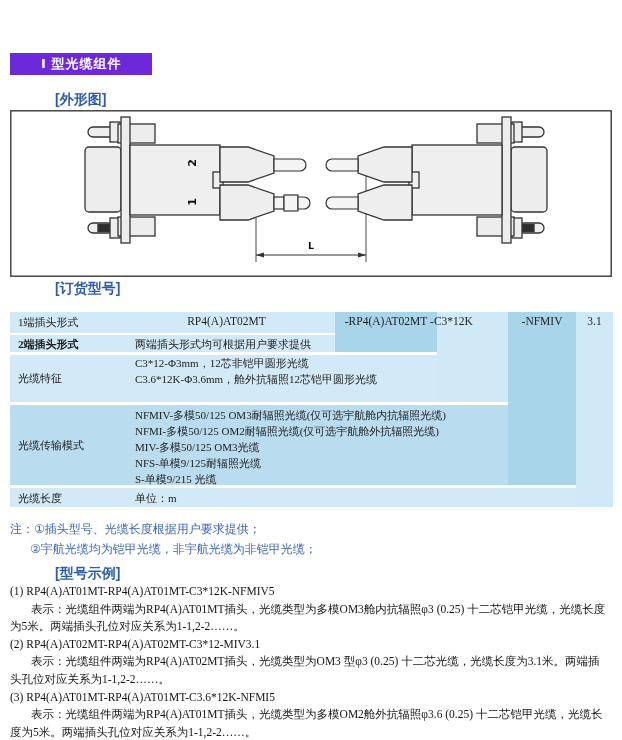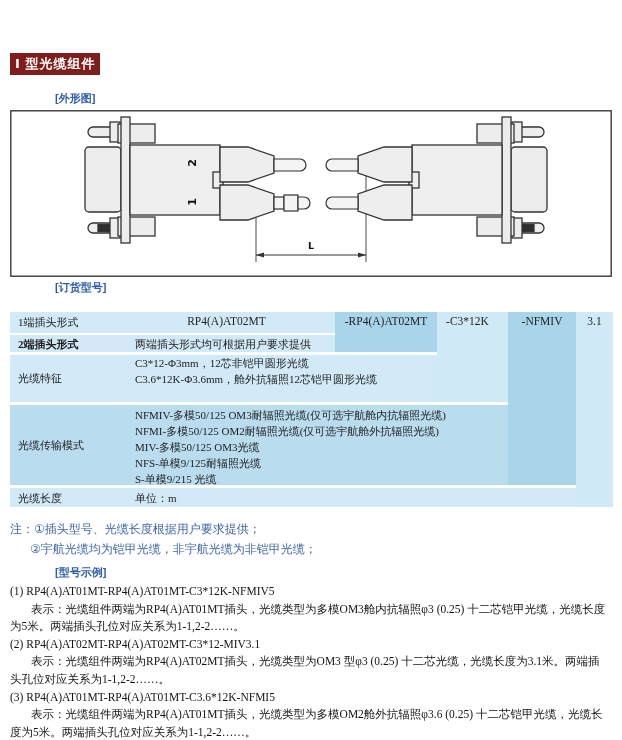--- a/index.html
+++ b/index.html
@@ -1,22 +1,22 @@
 <!DOCTYPE html>
 <html><head>
 <meta charset="utf-8">
 <style>
   html,body{margin:0;padding:0;background:#fff;}
   .page{position:relative;width:622px;height:740px;background:#fff;overflow:hidden;
         font-family:"Liberation Sans","DejaVu Sans",sans-serif;color:#1f1f1f;}
   .abs{position:absolute;}
   .title{left:10px;top:7px;font-size:18px;font-weight:bold;color:#16337f;letter-spacing:1.5px;}
-  .chip{left:10px;top:53px;height:22px;line-height:22px;background:#7f1d1d;color:#ffffff;
-        font-size:13px;font-weight:bold;padding:0 5px;letter-spacing:1px;}
-  .bhead{left:10px;font-size:11px;font-weight:bold;color:#2c5cab;padding-left:45px;}
+  .chip{left:10px;top:53px;height:22px;line-height:22px;background:#6d28d9;color:#ffffff;
+        font-size:13px;font-weight:bold;padding:0 31px;letter-spacing:1px;}
+  .bhead{left:10px;font-size:14px;font-weight:bold;color:#2c5cab;padding-left:45px;}
   .h-outline{top:91px;}
   .h-order{top:280px;}
   .h-examples{top:565px;}
   .figure{left:10px;top:110px;}
 
   
   .otable{left:10px;top:312px;width:603px;height:195px;font-family:"Liberation Serif","DejaVu Serif",serif;}
   .bg{position:absolute;}
   .b-row1{left:0;top:0;width:603px;height:21px;background:#d2eaf7;}
   .b-row2{left:0;top:23px;width:427px;height:17px;background:#d2eaf7;}
@@ -25,21 +25,21 @@
   .b-row5{left:0;top:176px;width:566px;height:19px;background:#d2eaf7;}
   .b-col2{left:325px;top:0;width:102px;height:40px;background:#a9d5eb;}
   .b-col3{left:427px;top:0;width:71px;height:90px;background:#cfe9f6;}
   .b-col4{left:498px;top:0;width:68px;height:173px;background:#a9d5eb;}
   .b-col5{left:566px;top:0;width:37px;height:195px;background:#cfe9f6;}
   .tl{position:absolute;font-size:11px;color:#222;white-space:nowrap;}
   .lab1{left:8px;top:3px;} .lab2{left:8px;top:25px;font-weight:bold;} .lab3{left:8px;top:59px;}
   .lab4{left:8px;top:126px;} .lab5{left:8px;top:179px;}
   .seg{position:absolute;top:3px;font-size:11.5px;text-align:center;}
   .seg1{left:113px;width:207px;text-align:center;}
-  .seg2{left:325px;width:102px;} .seg3{left:426px;width:63px;}
+  .seg2{left:325px;width:102px;} .seg3{left:410px;width:63px;}
   .seg4{left:498px;width:68px;} .seg5{left:566px;width:37px;}
   .cell{position:absolute;left:125px;font-size:11px;color:#222;white-space:nowrap;}
   .c-row2{top:25px;} .c-row5{top:179px;}
   .c-row3{top:44px;line-height:15.6px;} .c-row4{top:95px;line-height:16px;}
 
   .notes{left:10px;top:519px;font-size:12px;color:#3d67b1;line-height:20px;}
   .note2{margin-left:20px;}
 
   .examples{left:10px;top:583px;width:606px;font-family:"Liberation Serif","DejaVu Serif",serif;
             font-size:11.5px;color:#141414;line-height:17.6px;}

